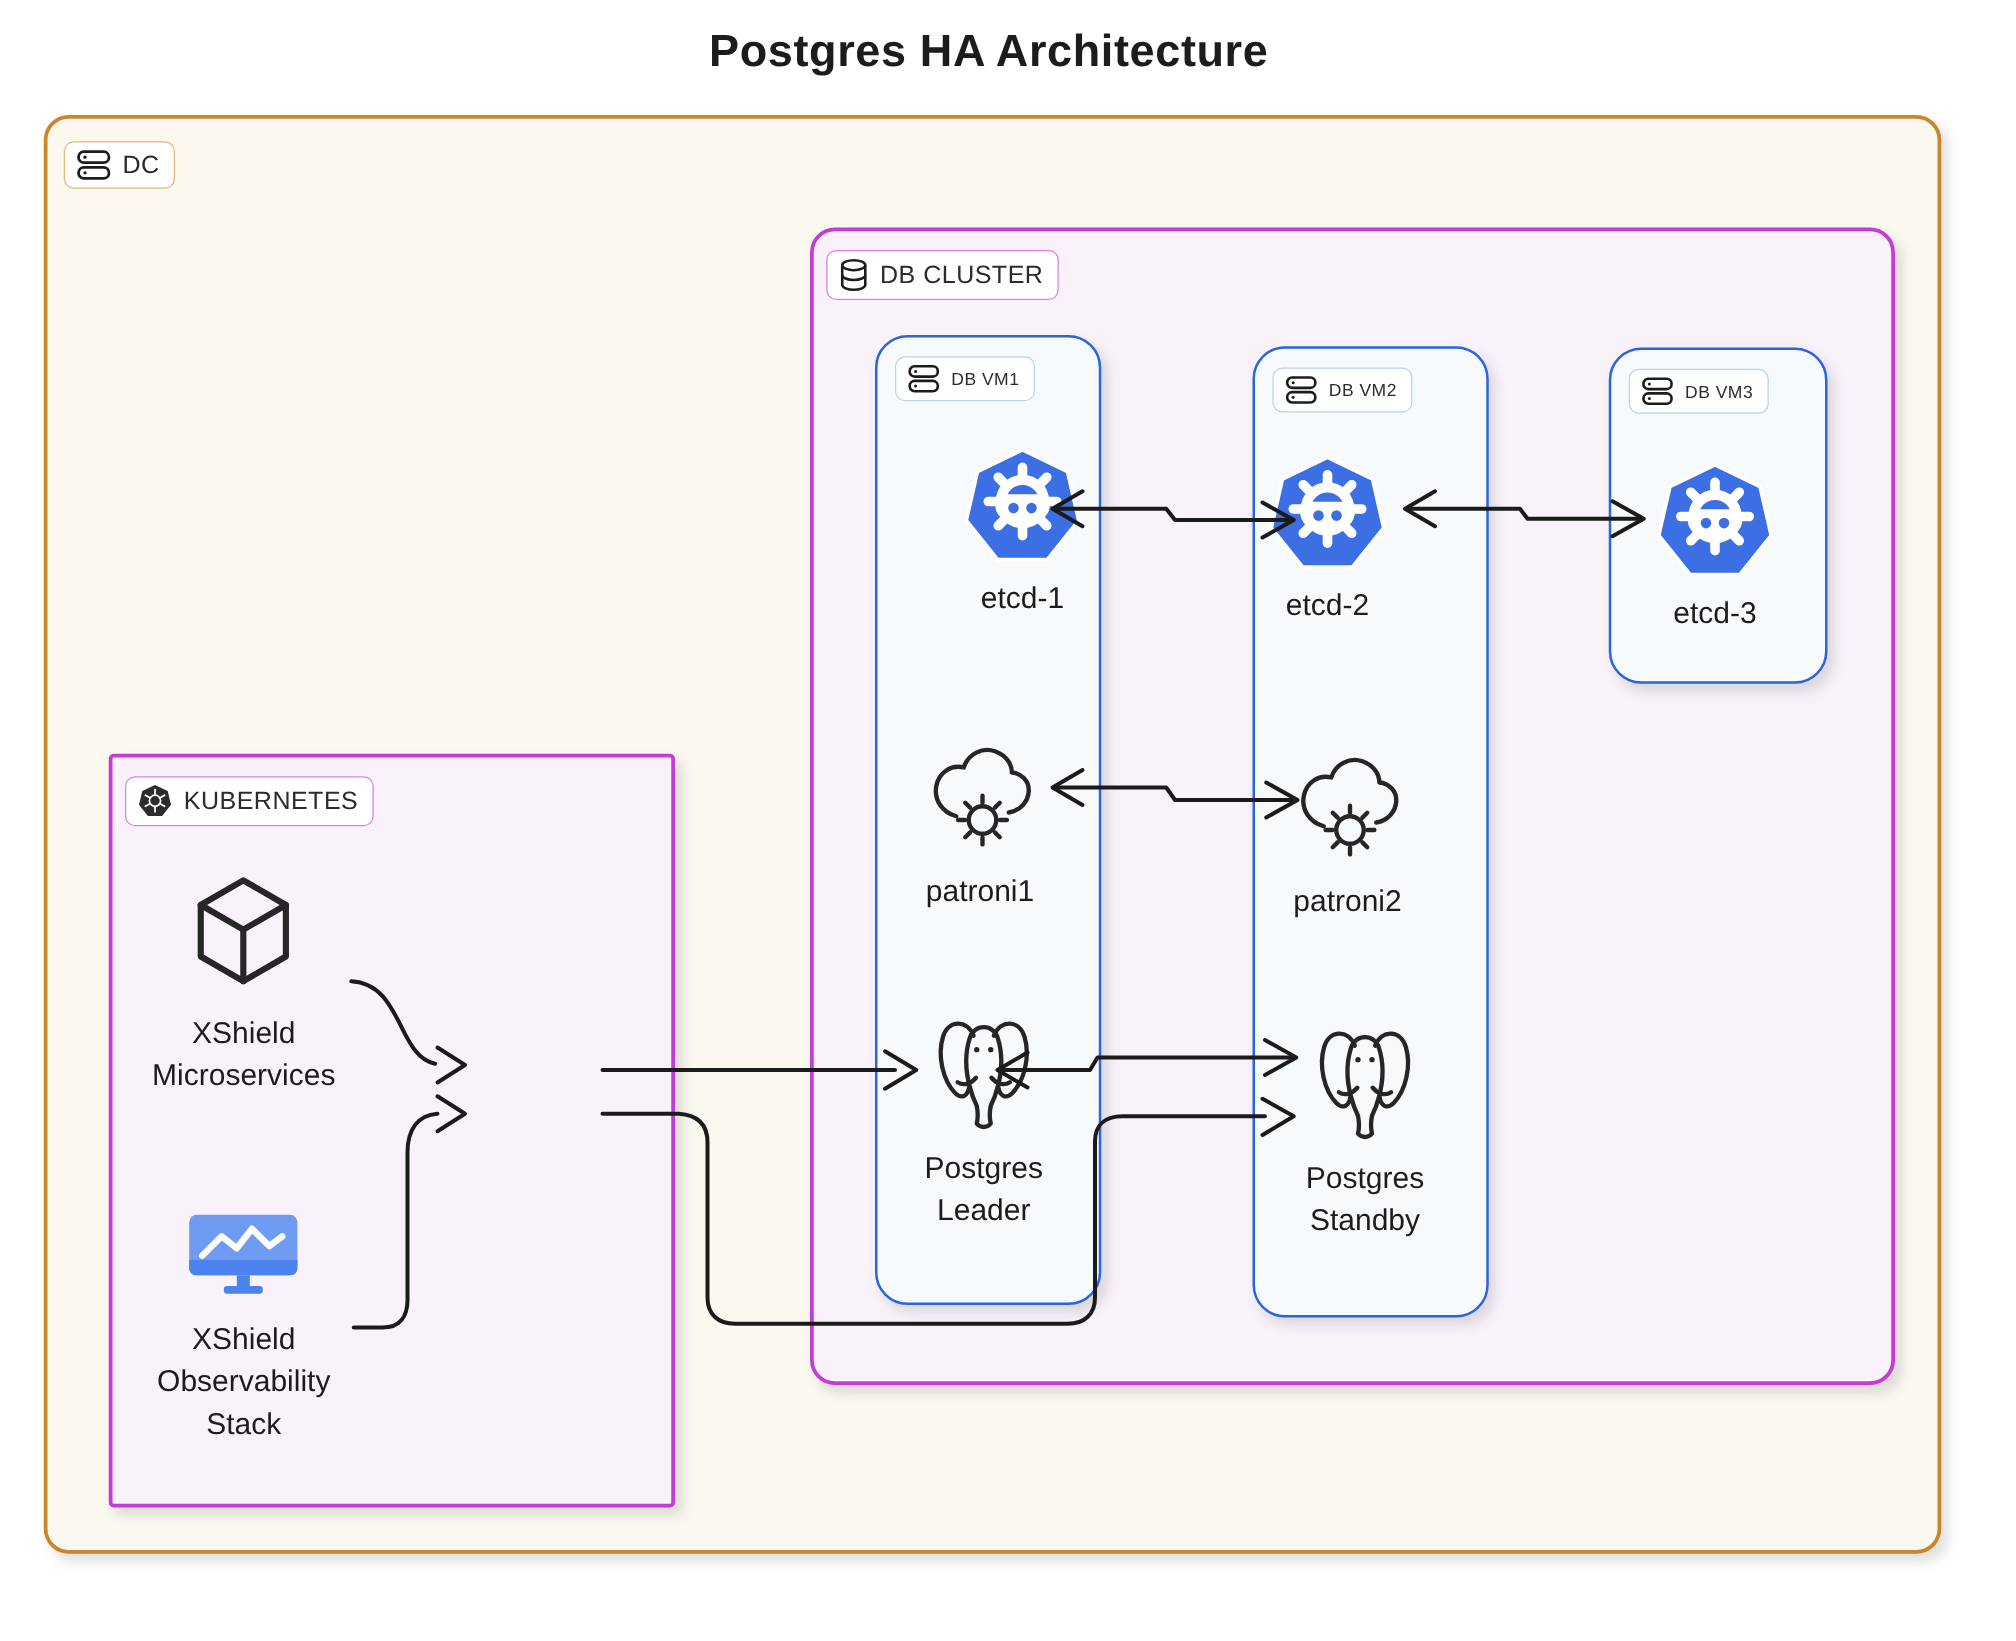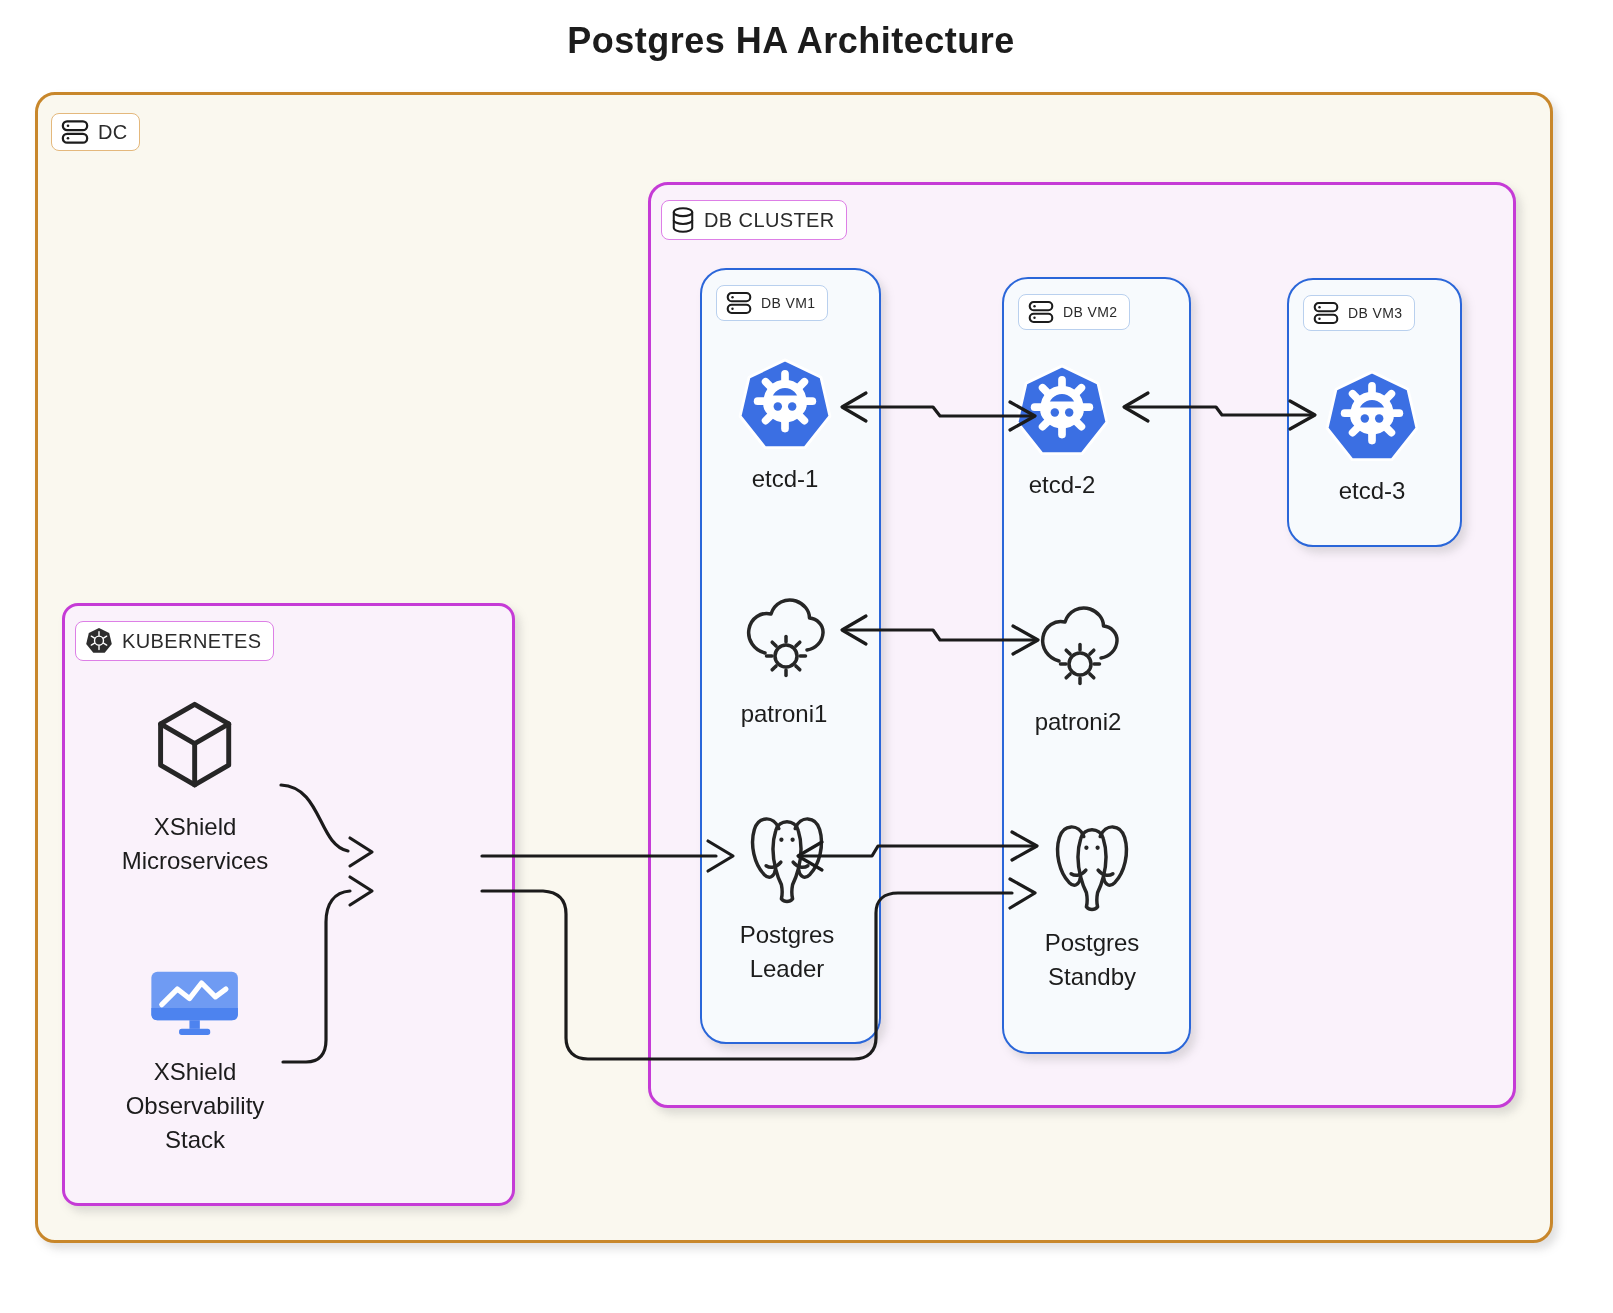--- a/index.html
+++ b/index.html
@@ -11,21 +11,21 @@
     --badge-border-dc:#E4B87C; --badge-border-magenta:#DD7FE6; --badge-border-blue:#B9D0EE;
   }
   html,body{margin:0;padding:0;background:#fff;}
   body{font-family:"Liberation Sans",sans-serif;color:var(--ink);}
   .canvas{position:relative;width:1613px;height:1313px;background:#fff;overflow:hidden;text-decoration:underline;}
   .title{position:absolute;left:35px;top:20px;width:1512px;text-align:center;
          font-size:36px;font-weight:bold;letter-spacing:.5px;}
   .group{position:absolute;border-radius:20px;box-shadow:5px 6px 9px rgba(130,130,130,.25);}
   .g-dc{left:35px;top:92px;width:1512px;height:1145px;border:3px solid var(--frame-dc);background:var(--bg-dc);}
   .g-cluster{left:648px;top:182px;width:862px;height:920px;border:3px solid var(--frame-magenta);background:var(--bg-magenta);}
-  .g-k8s{left:62px;top:603px;width:447px;height:597px;border:3px solid var(--frame-magenta);background:var(--bg-magenta);border-radius:16px;}
+  .g-k8s{left:87px;top:603px;width:447px;height:597px;border:3px solid var(--frame-magenta);background:var(--bg-magenta);border-radius:4px;}
   .g-vm{border:2.5px solid var(--frame-blue);background:var(--bg-blue);border-radius:26px;}
   .g-vm1{left:700px;top:268px;width:177px;height:772px;}
   .g-vm2{left:1002px;top:277px;width:185px;height:773px;}
   .g-vm3{left:1287px;top:278px;width:171px;height:265px;text-align:center;}
   .badge{position:absolute;display:flex;align-items:center;gap:9px;background:#fff;
          border:1.5px solid #ccc;border-radius:8px;padding:5px 11px 5px 9px;
          font-size:20px;letter-spacing:.4px;color:#2b2b2b;white-space:nowrap;}
   .badge svg{display:block;flex:none;}
   .b-dc{left:13px;top:18px;border-color:var(--badge-border-dc);}
   .b-magenta{left:10px;top:15px;border-color:var(--badge-border-magenta);}
@@ -125,21 +125,21 @@
           <rect x="2" y="2" width="26" height="9.5" rx="4.5" fill="#fff" stroke="#1c1c1c" stroke-width="2.4"></rect>
           <rect x="2" y="15.5" width="26" height="9.5" rx="4.5" fill="#fff" stroke="#1c1c1c" stroke-width="2.4"></rect>
           <circle cx="7.5" cy="6.8" r="1.4" fill="#1c1c1c"></circle>
             <circle cx="7.5" cy="20.2" r="1.4" fill="#1c1c1c"></circle>
         </svg>
       </span>
       <span>DB VM3</span>
     </div>
   </div>
 
-  <div class="node" style="left:785px;top:358px;">
+  <div class="node" style="left:818px;top:358px;">
     <span>
       <svg width="96" height="96" viewBox="0 0 100 100">
         <polygon points="50,2 87.5,20.1 96.8,60.7 70.8,93.3 29.2,93.3 3.2,60.7 12.5,20.1" fill="var(--icon-blue)" stroke="#fff" stroke-width="3" stroke-linejoin="round"></polygon>
         <circle cx="50" cy="45" r="18" fill="none" stroke="#fff" stroke-width="8.5"></circle>
         <g stroke="#fff" stroke-width="8" stroke-linecap="round">
           <line x1="72" y1="45" x2="78.5" y2="45"></line>
             <line x1="65.6" y1="60.6" x2="70.2" y2="65.2"></line>
           <line x1="50" y1="67" x2="50" y2="73.5"></line>
             <line x1="34.4" y1="60.6" x2="29.8" y2="65.2"></line>
           <line x1="28" y1="45" x2="21.5" y2="45"></line>

